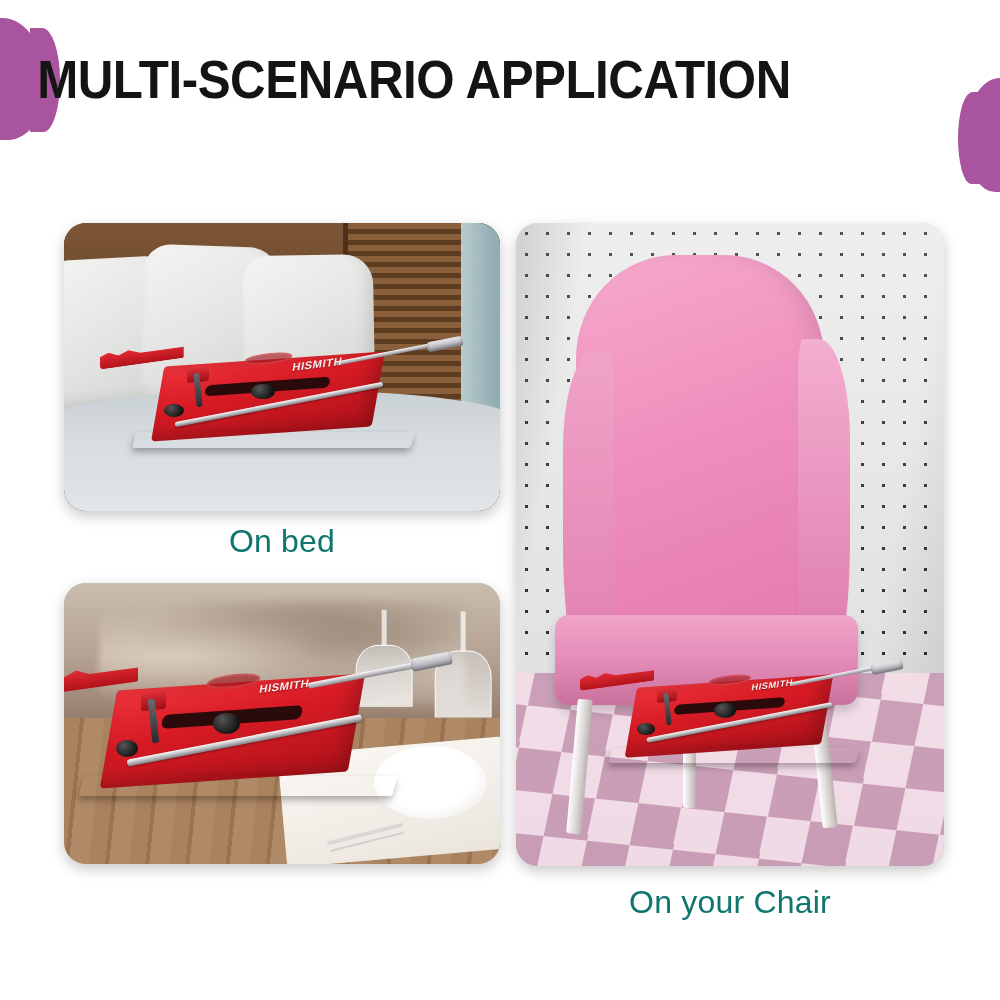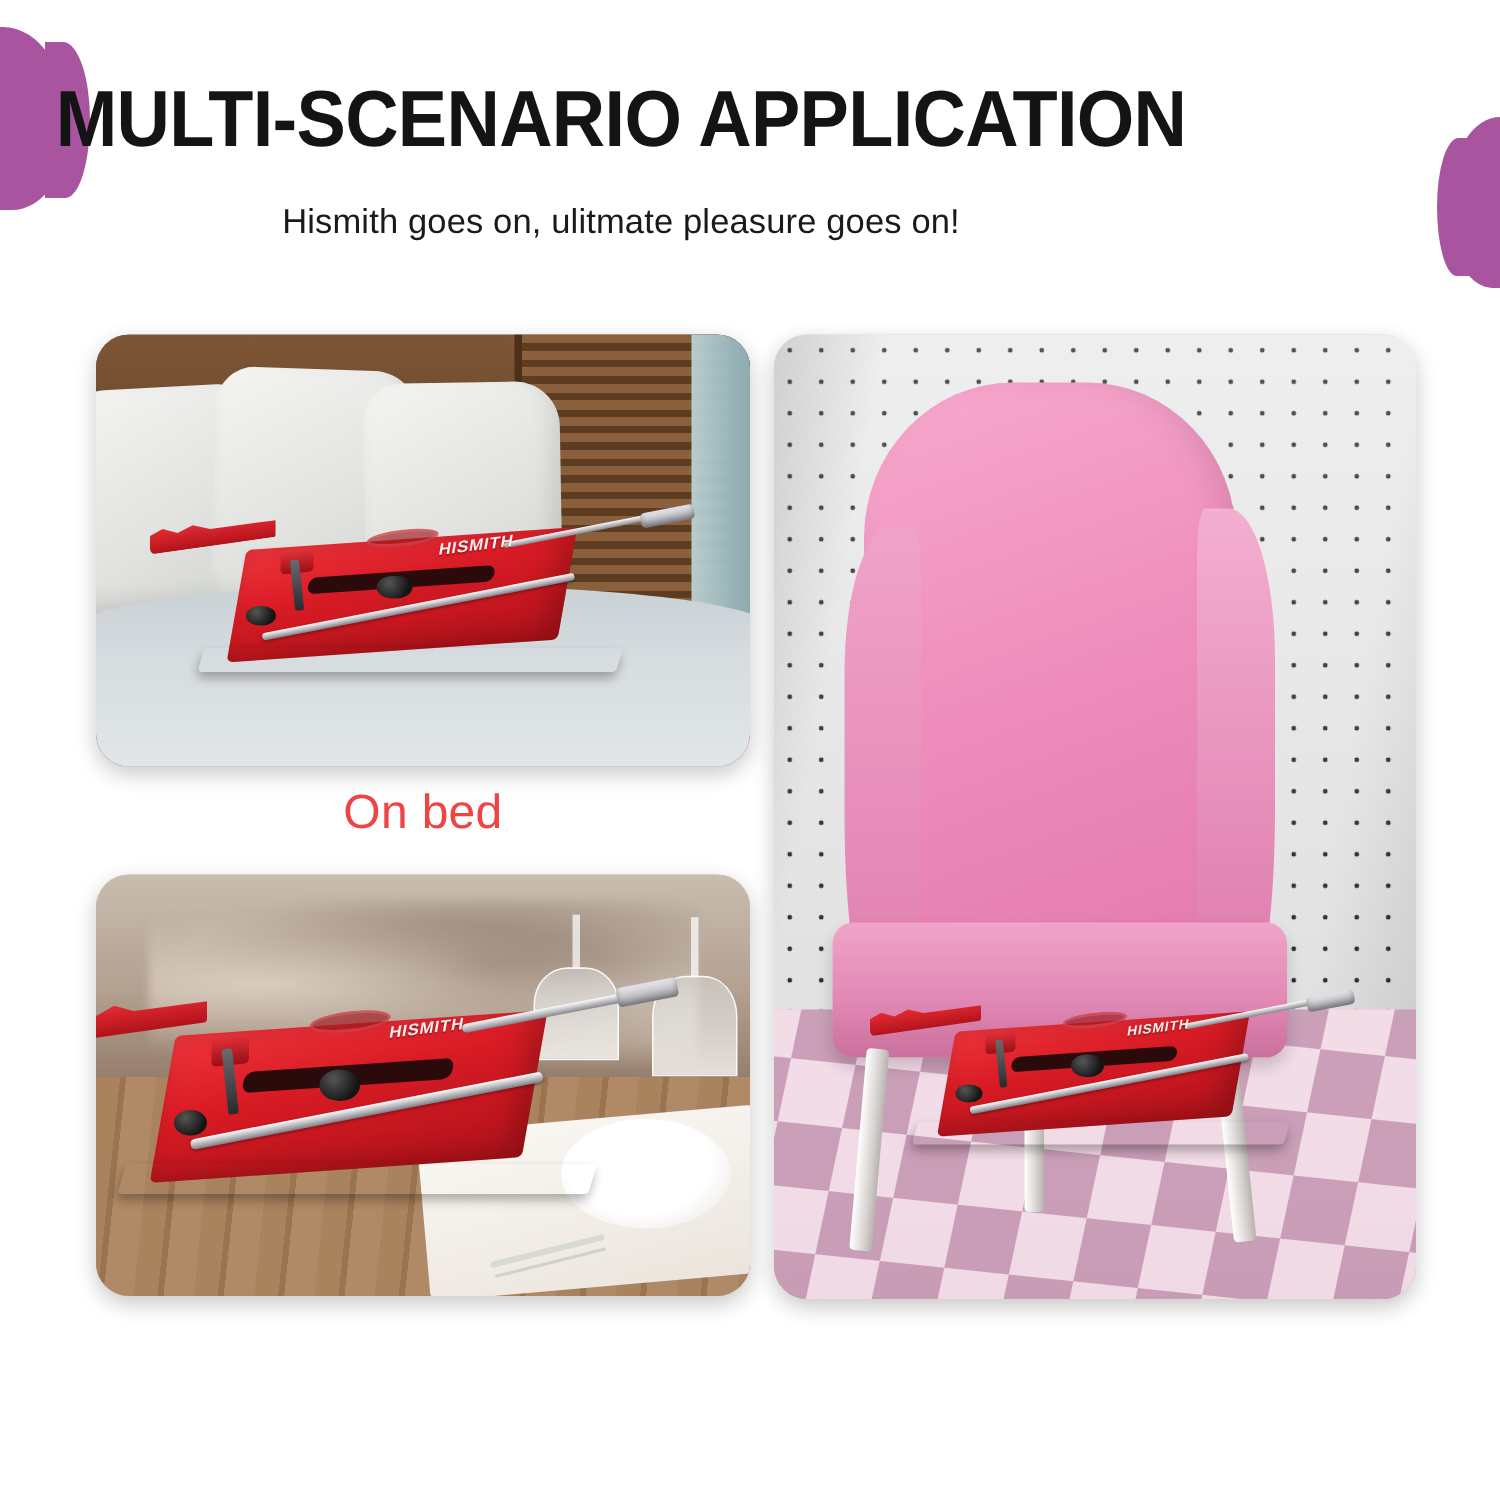--- a/index.html
+++ b/index.html
@@ -102,21 +102,21 @@
     position: relative;
     overflow: hidden;
     border-radius: 22px;
     box-shadow: 0 5px 14px rgba(0,0,0,0.22);
     background: #cfcfcf;
   }
 
   .caption {
     text-align: center;
     font-size: 32px;
-    color: #ef4444;
+    color: #0f766e;
     letter-spacing: 0.2px;
     margin-top: 12px;
   }
 
   
   .panel-bed    { left: 64px;  top: 223px; width: 436px; }
   .panel-bed .photo { width: 436px; height: 288px; }
 
   .panel-dinner { left: 64px;  top: 583px; width: 436px; }
   .panel-dinner .photo { width: 436px; height: 281px; }
@@ -384,21 +384,20 @@
   .machine-chair .m-logo { font-size: 9px; }
 </style>
 </head>
 <body>
 
 <div class="deco-left"></div>
 <div class="deco-right"></div>
 
 <div class="header">
   <div class="page-title">MULTI-SCENARIO APPLICATION</div>
-  <div class="page-subtitle">Hismith goes on, ulitmate pleasure goes on!</div>
 </div>
 
 <div class="panels">
 
   <div class="panel panel-bed">
     <div class="photo">
       <div class="scene-bed">
         <div class="bed-wall"></div>
         <div class="bed-shutter"></div>
         <div class="bed-curtain"></div>
@@ -482,15 +481,16 @@
           <div class="m-rod"></div>
           <div class="m-knob m-knob-a"></div>
           <div class="m-knob m-knob-b"></div>
           <div class="m-shaft"></div>
           <div class="m-tip"></div>
           <div class="m-logo">HISMITH</div>
           <div class="m-base"></div>
         </div>
       </div>
     </div>
+    <div class="caption">On your Chair</div>
   </div>
 
 </div>
 
 </body></html>

